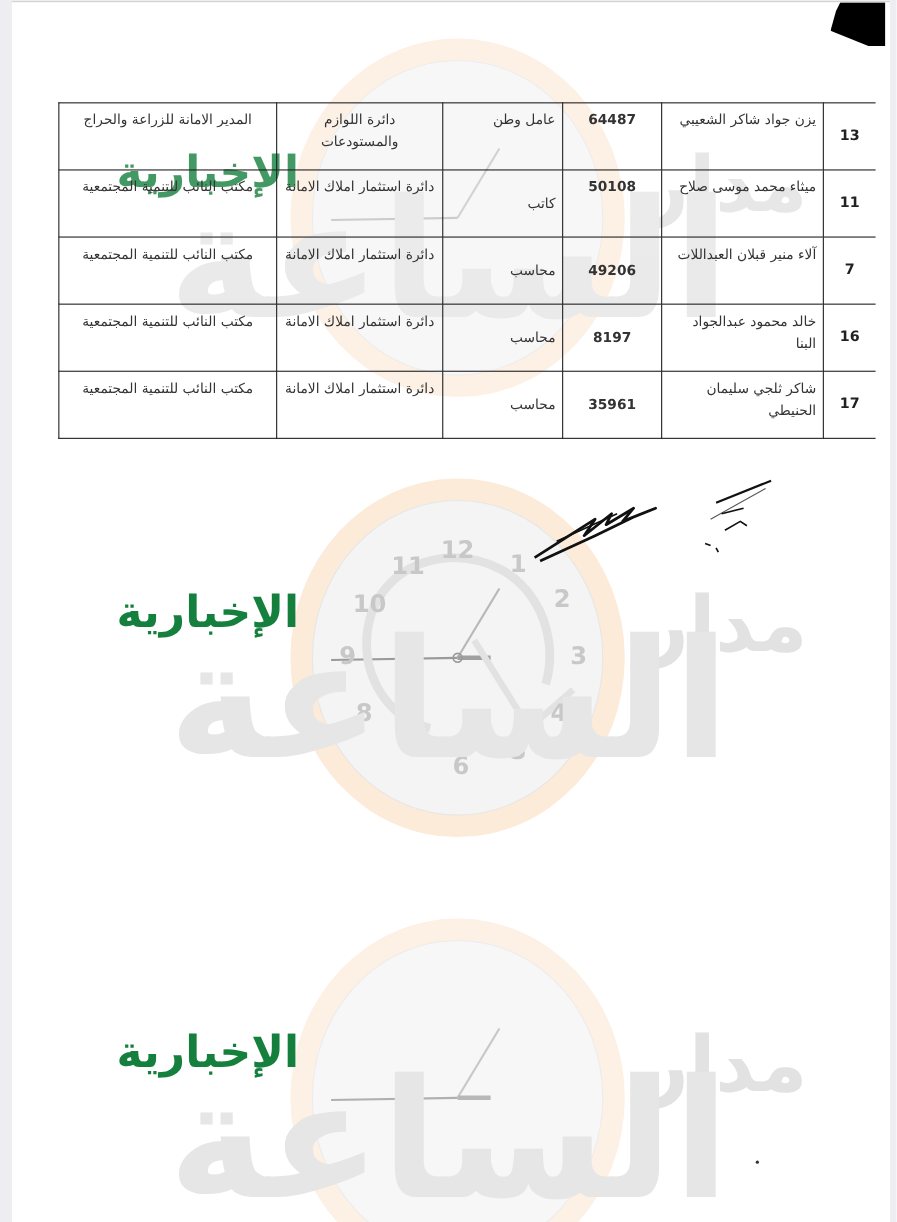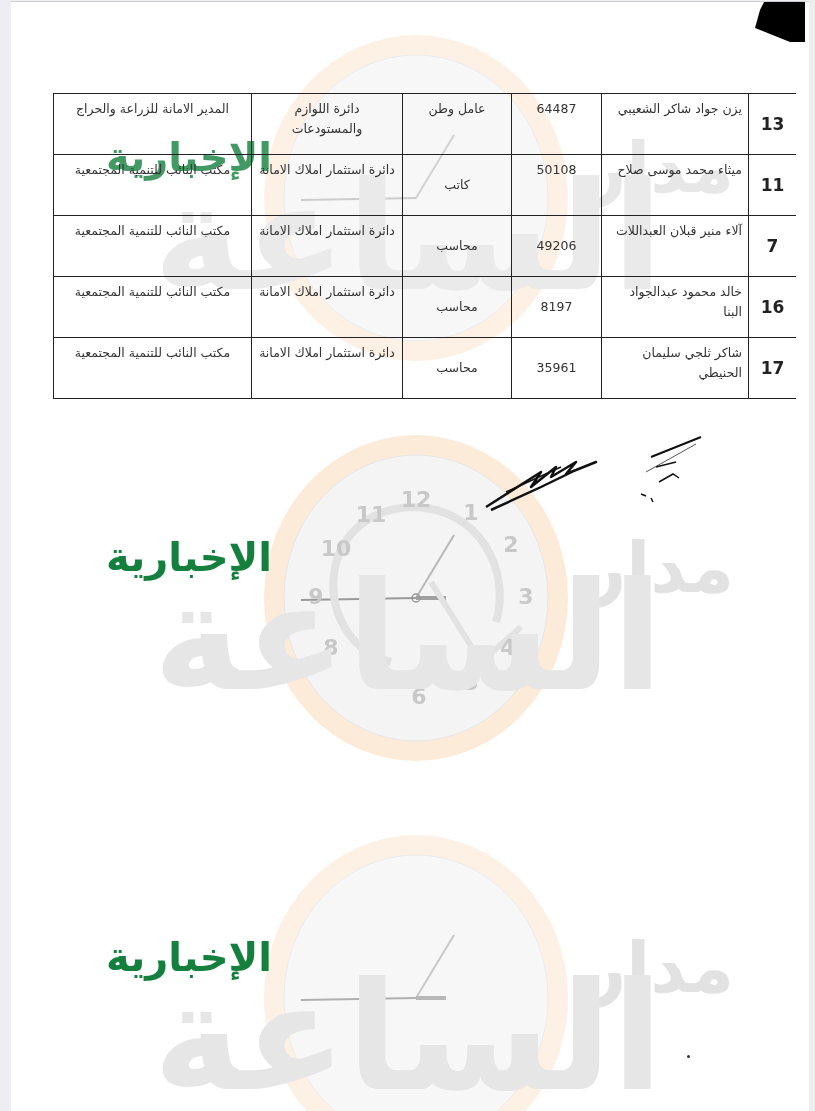--- a/index.html
+++ b/index.html
@@ -42,24 +42,24 @@
     .tbl {
       position: absolute; left: 42px; top: 91px;
       border-collapse: collapse; direction: rtl;
       font-family: "DejaVu Sans", sans-serif; font-size: 12.5px; color: #333;
       background: transparent;
     }
     .tbl td {
       border: 1.5px solid #222; vertical-align: top; padding: 5px 6px; line-height: 20px;
     }
     .tbl tr { height: 61px; }
-    .c-num { width: 35px; text-align: center; vertical-align: middle !important; font-weight: bold; font-size: 17px; color: #222; border-right: none !important; }
+    .c-num { width: 35px; text-align: center; vertical-align: middle !important; font-weight: bold; font-size: 13px; color: #222; border-right: none !important; }
     .c-name { width: 134px; text-align: right; }
-    .c-id { width: 77px; text-align: center; }
-    .c-job { width: 96px; text-align: center; }
+    .c-id { width: 77px; text-align: center; font-weight: bold; }
+    .c-job { width: 96px; text-align: right; }
     .c-dept { width: 138px; text-align: center; }
     .c-unit { width: 185px; text-align: center; }
     .mid { vertical-align: middle !important; }
     .sig { position: absolute; left: 470px; top: 430px; width: 240px; height: 80px; }
     .dot { position: absolute; left: 676px; top: 1053px; width: 3px; height: 3px; background: #333; border-radius: 50%; }
   </style>
 </head>
 <body>
 
 <div class="page">

